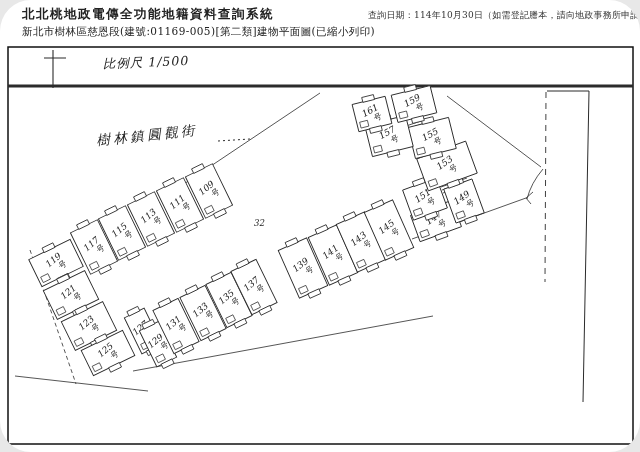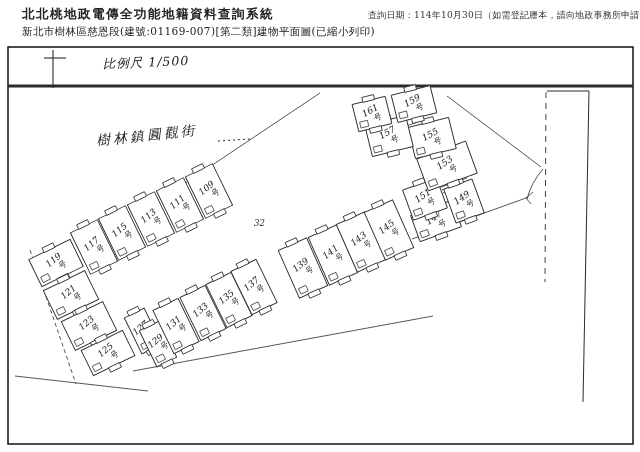--- a/index.html
+++ b/index.html
@@ -1,18 +1,18 @@
 <!DOCTYPE html>
 <html><head>
 <meta charset="utf-8">
 <style>
   html,body{margin:0;padding:0;background:#e8e8e8;}
   #page{
     position:relative;width:640px;height:452px;background:#ffffff;
-    font-family:"DejaVu Serif","Liberation Serif",serif;color:#1a1a1a;overflow:hidden;
+    font-family:"DejaVu Serif","Liberation Serif",serif;color:#1a1a1a;overflow:hidden;border-radius:31px;
   }
   .hdr-title{
     position:absolute;left:22px;top:6px;font-size:12.5px;letter-spacing:1.5px;font-weight:bold;
     color:#222;white-space:nowrap;
   }
   .hdr-date{
     position:absolute;left:368px;top:9px;font-size:9px;letter-spacing:0.2px;color:#333;white-space:nowrap;
   }
   .hdr-sub{
     position:absolute;left:22px;top:25px;font-size:10.5px;letter-spacing:0.4px;color:#222;white-space:nowrap;
@@ -20,21 +20,21 @@
   svg text{font-family:"DejaVu Serif","Liberation Serif",serif;}
   .hand{font-style:italic;fill:#222;}
 </style>
 </head>
 <body>
 
 <div id="page">
 
   <div class="hdr-title">北北桃地政電傳全功能地籍資料查詢系統</div>
   <div class="hdr-date">查詢日期：114年10月30日（如需登記謄本，請向地政事務所申請。）</div>
-  <div class="hdr-sub">新北市樹林區慈恩段(建號:01169-007)[第二類]建物平面圖(已縮小列印)</div>
+  <div class="hdr-sub">新北市樹林區慈恩段(建號:01169-005)[第二類]建物平面圖(已縮小列印)</div>
 
   <svg width="640" height="452" viewBox="0 0 640 452" style="position:absolute;left:0;top:0;">
 
     <rect x="8" y="47" width="625" height="397" fill="none" stroke="#111" stroke-width="1.5"></rect>
 
     <g id="gen-lines">
         <line x1="8" y1="86" x2="633" y2="86" stroke="#2b2b2b" stroke-width="3"></line>
         <line x1="53" y1="50" x2="53" y2="88" stroke="#2b2b2b" stroke-width="1.1"></line>
         <line x1="44" y1="58" x2="66" y2="58" stroke="#2b2b2b" stroke-width="1.1"></line>
         <line x1="547" y1="91" x2="589" y2="91" stroke="#2b2b2b" stroke-width="1"></line>

